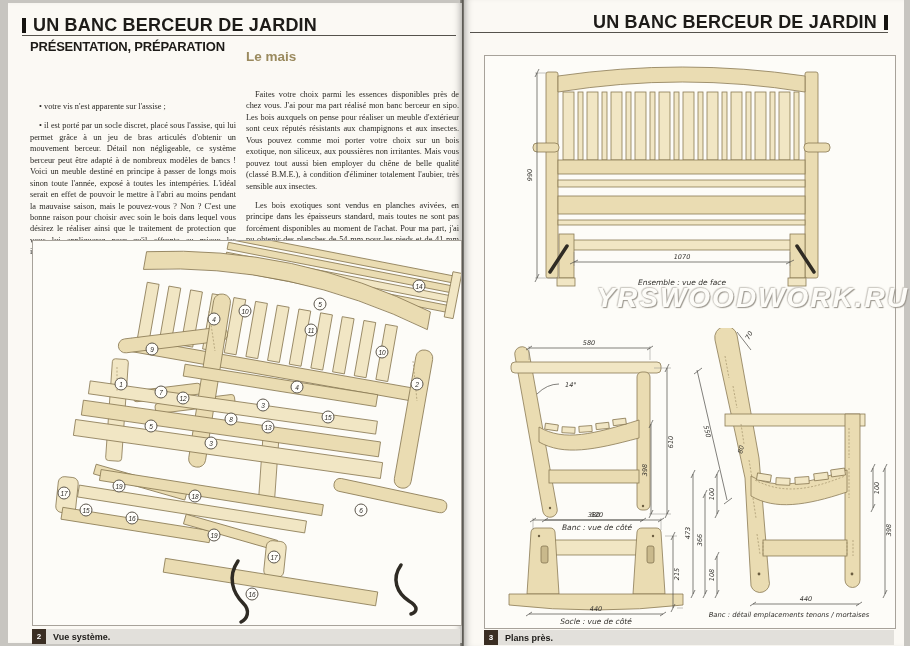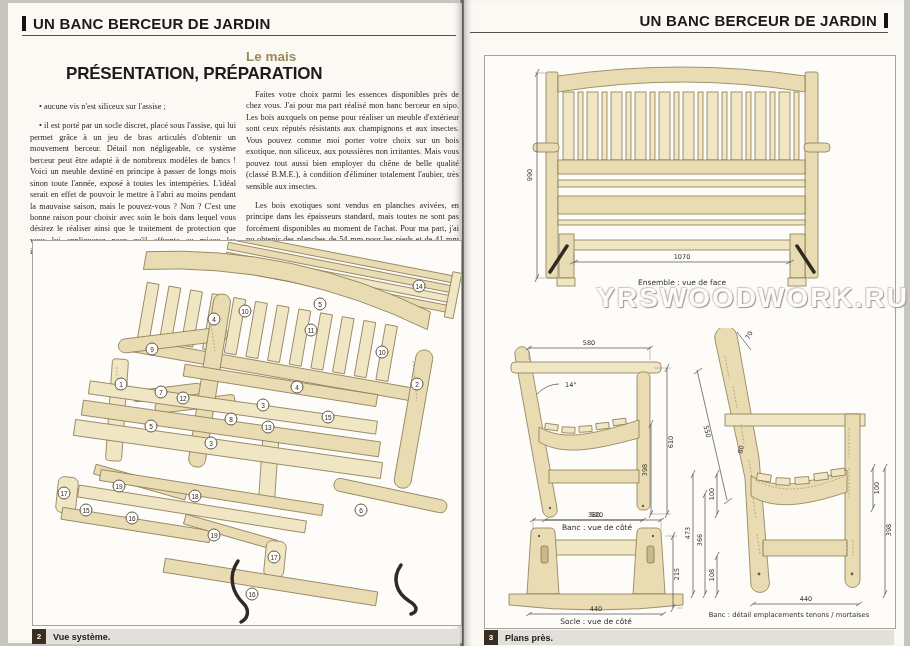--- a/index.html
+++ b/index.html
@@ -7,41 +7,41 @@
     width:910px;height:646px;position:relative;overflow:hidden;
     background:#c7c5c0;font-family:"Liberation Sans",sans-serif;color:#1d1b18;
   }
   .page{position:absolute;background:#fbf9f4;}
   .page-left{left:8px;top:3px;width:454px;height:640px;box-shadow:inset -7px 0 9px -7px rgba(0,0,0,.45);}
   .page-right{left:464px;top:0;width:440px;height:646px;box-shadow:inset 7px 0 9px -7px rgba(0,0,0,.45);}
   .spine{position:absolute;left:460px;top:0;width:5px;height:646px;
     background:linear-gradient(90deg,#989690,#5d5b55,#989690);}
 
   
-  .hdr{position:absolute;top:12px;font-size:15px;font-weight:bold;letter-spacing:.2px;white-space:nowrap;}
+  .hdr{position:absolute;top:12px;font-size:18px;font-weight:bold;letter-spacing:.2px;white-space:nowrap;}
   .hdr .vbar{display:inline-block;width:4px;height:15px;background:#15130f;vertical-align:-2px;}
   .hdr-rule{position:absolute;top:32px;height:1px;background:#55524c;}
   .page-left .hdr{left:14px;}
   .page-left .hdr .vbar{margin-right:7px;}
   .page-left .hdr-rule{left:14px;right:6px;}
   .page-right .hdr{right:16px;}
   .page-right .hdr .vbar{margin-left:7px;}
   .page-right .hdr-rule{left:6px;right:16px;}
 
   
-  .title{position:absolute;left:22px;top:61px;font-size:17px;font-weight:bold;letter-spacing:-.2px;margin-left:36px;}
+  .title{position:absolute;left:22px;top:36px;font-size:13px;font-weight:bold;letter-spacing:-.2px;}
   .col{position:absolute;font-family:"Liberation Serif",serif;font-size:8.3px;line-height:1.38;
        text-align:justify;color:#2a2824;}
   .col p{margin:8px 0 3px 0;text-indent:9px;}
   .col-a{left:22px;top:90px;width:206px;}
   .col-b{left:238px;top:78px;width:213px;}
   .lebois-h{position:absolute;left:238px;top:46px;font-size:13.5px;font-weight:bold;color:#9a8a5e;}
 
   
-  .fig-frame{position:absolute;border:1px solid #a7a29a;background:#fdfcf8;}
+  .fig-frame{position:absolute;border:1px solid #a7a29a;background:#fdfcf8;font-style:italic;}
   .frame-left{left:24px;top:237px;width:428px;height:384px;}
   .frame-right{left:20px;top:55px;width:410px;height:572px;}
   .frame-right svg, .frame-left svg{position:absolute;}
 
   
   .footer{position:absolute;height:15px;background:#e2e0db;display:flex;align-items:center;}
   .page-left .footer{left:24px;top:626px;width:428px;}
   .page-right .footer{left:20px;top:630px;width:410px;}
   .footer .num{width:14px;height:15px;background:#3a2e23;color:#fff;font-size:8px;font-weight:bold;
     display:flex;align-items:center;justify-content:center;}
@@ -76,21 +76,21 @@
 <div class="page page-left">
   <div class="hdr">
     <span class="vbar"></span><span>UN BANC BERCEUR DE JARDIN</span>
   </div>
   <div class="hdr-rule"></div>
 
   <div class="title">PRÉSENTATION, PRÉPARATION</div>
   <div class="lebois-h">Le mais</div>
 
   <div class="col col-a">
-    <p>• aucune vis n'est siliceux sur l'assise ;</p>
+    <p>• votre vis n'est apparente sur l'assise ;</p>
     <p>• il est porté par un socle discret, placé sous l'assise, qui lui permet grâce à un jeu de bras articulés d'obtenir un mouvement berceur. Détail non négligeable, ce système berceur peut être adapté à de nombreux modèles de bancs ! Voici un meuble destiné en principe à passer de longs mois sinon toute l'année, exposé à toutes les intempéries. L'idéal serait en effet de pouvoir le mettre à l'abri au moins pendant la mauvaise saison, mais le pouvez-vous ? Non ? C'est une bonne raison pour choisir avec soin le bois dans lequel vous désirez le réaliser ainsi que le traitement de protection que vous lui appliquerez pour qu'il affronte au mieux les intempéries.</p>
   </div>
 
   <div class="col col-b">
     <p>Faites votre choix parmi les essences disponibles près de chez vous. J'ai pour ma part réalisé mon banc berceur en sipo. Les bois auxquels on pense pour réaliser un meuble d'extérieur sont ceux réputés résistants aux champignons et aux insectes. Vous pouvez comme moi porter votre choix sur un bois exotique, non siliceux, aux poussières non irritantes. Mais vous pouvez tout aussi bien employer du chêne de belle qualité (classé B.M.E.), à condition d'éliminer totalement l'aubier, très sensible aux insectes.</p>
     <p>Les bois exotiques sont vendus en planches avivées, en principe dans les épaisseurs standard, mais toutes ne sont pas forcément disponibles au moment de l'achat. Pour ma part, j'ai pu obtenir des planches de 54 mm pour les pieds et de 41 mm (en réalité 44 mm) pour les autres pièces. C'est par dédoublage que j'ai obtenu les pièces de moins de 20 mm d'épaisseur. Les planches vendues avivées ont un minimum de défauts, mais elles n'en sont pas totalement dépourvues.</p>
   </div>
 
   <div class="fig-frame frame-left">
     <svg width="428" height="384" viewBox="0 0 428 384">

